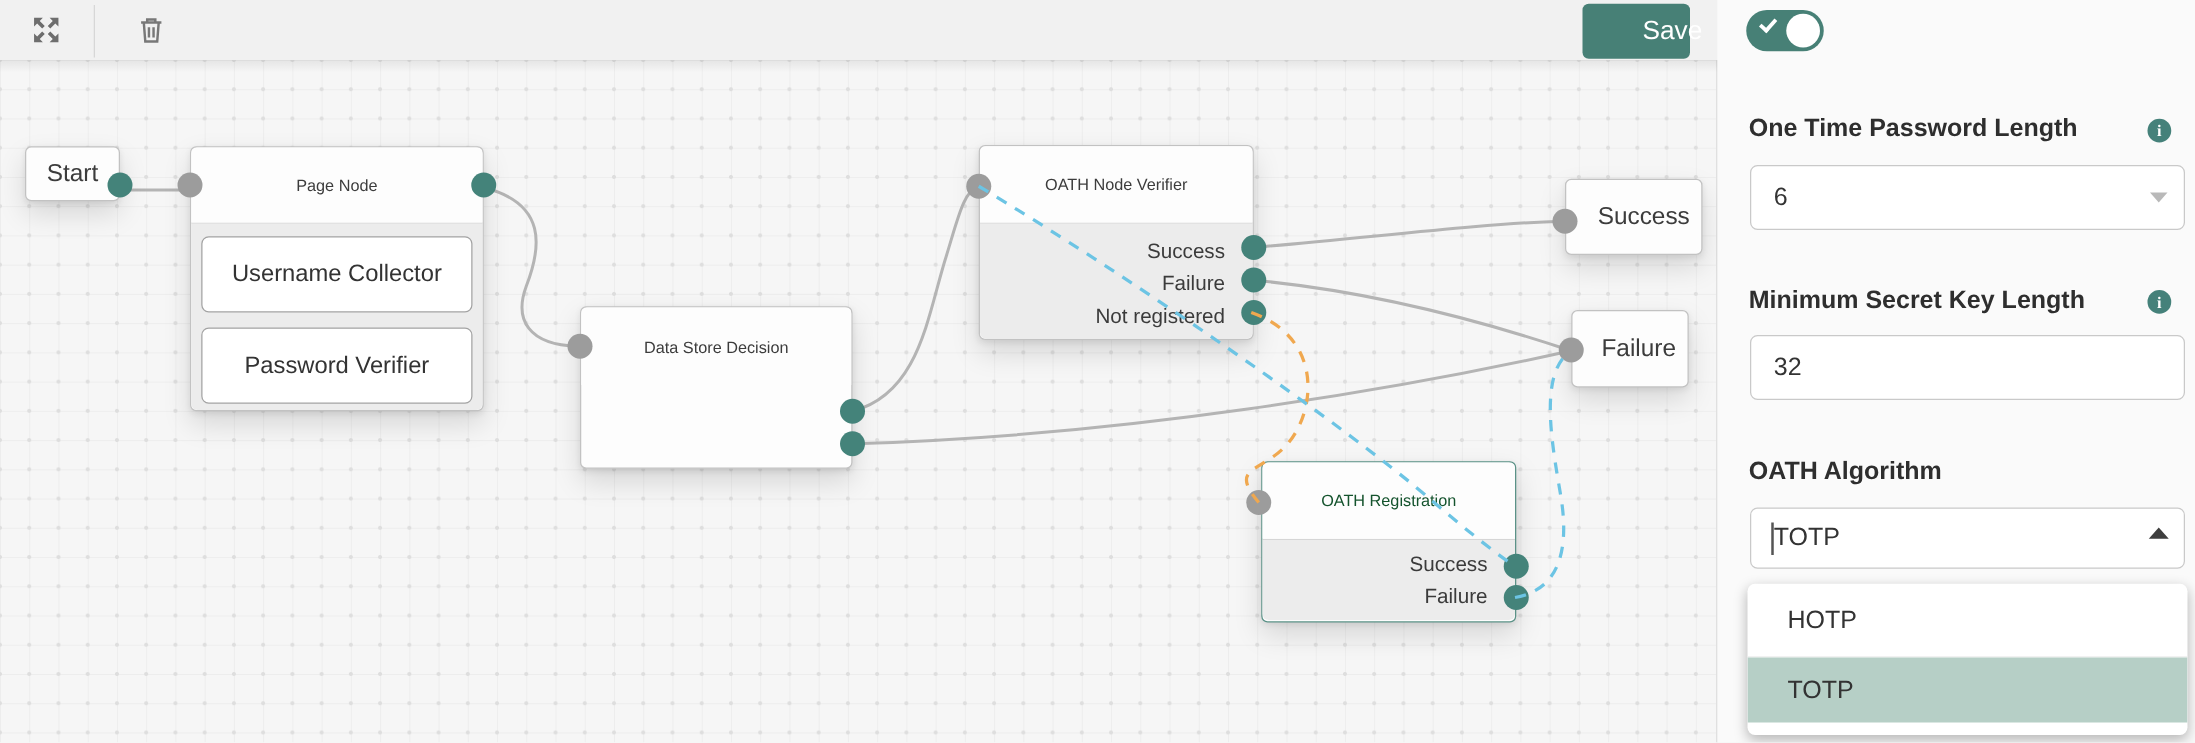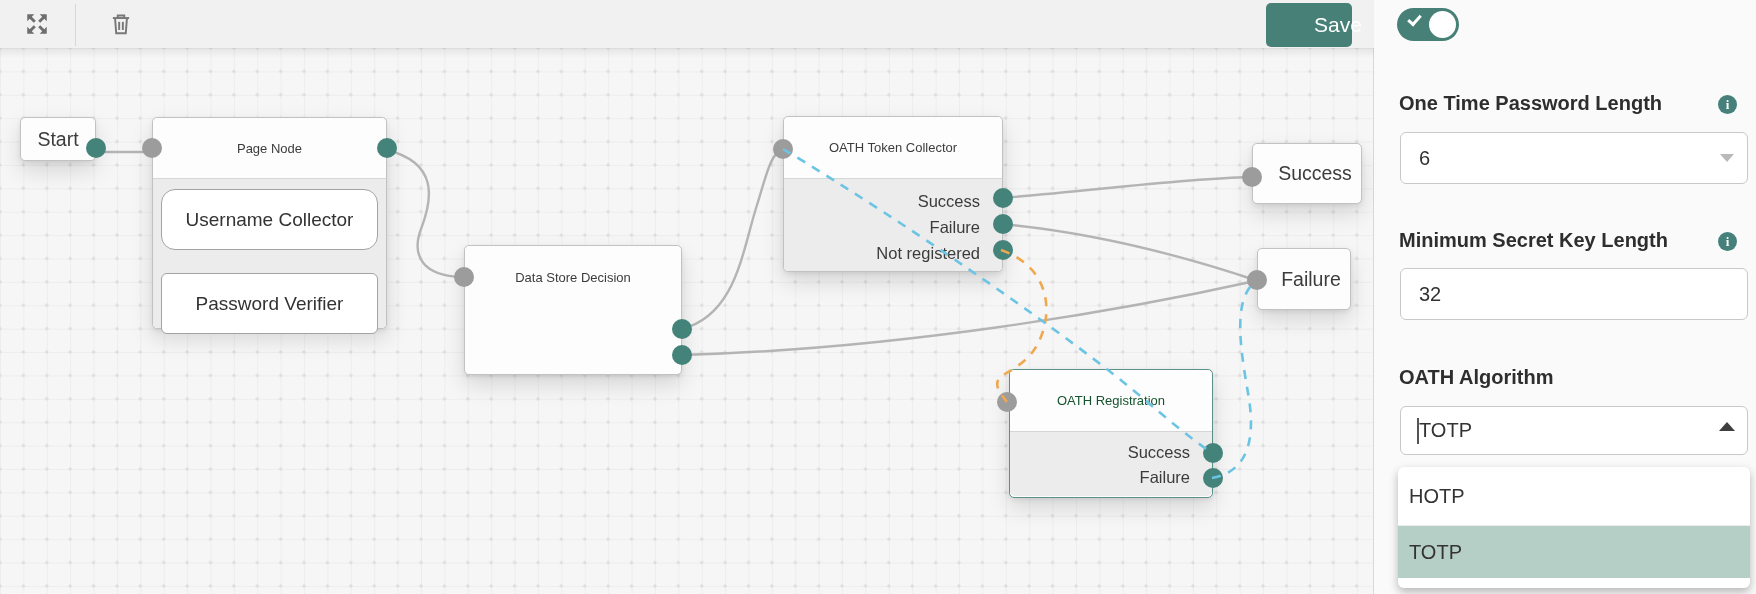--- a/index.html
+++ b/index.html
@@ -81,21 +81,21 @@
     border-left:7px solid transparent; border-right:7px solid transparent;
     border-top:8px solid #b9b9b9; pointer-events:none; }
   .caret-up { position:absolute; width:0; height:0;
     border-left:8px solid transparent; border-right:8px solid transparent;
     border-bottom:9px solid #3e3e3e; pointer-events:none; }
   .text-caret { position:absolute; width:1.5px; height:26px; background:#555; pointer-events:none; }
 
   .dropdown { position:absolute; left:24px; top:467px; width:352px; height:121px;
     background:#fff; border-radius:6px;
     box-shadow:0 4px 10px rgba(0,0,0,0.28); overflow:hidden; z-index:8; }
-  .dd-row { height:59px; display:flex; align-items:center; padding-left:11px;
+  .dd-row { height:59px; display:flex; align-items:center; padding-left:32px;
     font-size:20px; color:#333; cursor:pointer; border-bottom:1px solid #ededed; }
   .dd-row.selected { background:#b6cfc6; height:52px; border-bottom:none; }
 </style>
 </head>
 <body>
 
 <div class="app">
 
   <div class="toolbar">
     <div class="tb-icon" style="left:23px;">
@@ -133,36 +133,36 @@
     </svg>
 
     <div class="node terminal" style="left:20px; top:69px; width:76px; height:44px;">
       <span>Start</span>
     </div>
     <div class="port teal" style="left:86px; top:90px;"></div>
 
     <div class="node" style="left:152px; top:69px; width:235px; height:212px;">
       <div class="hdr" style="height:60px;">Page Node</div>
       <div class="bdy" style="height:150px; padding:10px 8px 0 8px;">
-        <div class="subnode" style="height:61px; margin-bottom:23px;border-radius:14px;">Username Collector</div>
+        <div class="subnode" style="height:61px; margin-bottom:12px;">Username Collector</div>
         <div class="subnode" style="height:61px;">Password Verifier</div>
       </div>
     </div>
     <div class="port gray" style="left:142px; top:90px;"></div>
     <div class="port teal" style="left:377px; top:90px;"></div>
 
     <div class="node" style="left:464px; top:197px; width:218px; height:130px;">
       <div class="hdr" style="height:62px;">Data Store Decision</div>
     </div>
     <div class="port gray" style="left:454px; top:219px;"></div>
     <div class="port teal" style="left:672px; top:271px;"></div>
     <div class="port teal" style="left:672px; top:297px;"></div>
 
     <div class="node" style="left:783px; top:68px; width:220px; height:156px;">
-      <div class="hdr" style="height:61px;">OATH Token Collector</div>
+      <div class="hdr" style="height:61px;">OATH Node Verifier</div>
       <div class="bdy" style="height:93px; padding-top:9px;">
         <div class="outcome">Success</div>
         <div class="outcome">Failure</div>
         <div class="outcome">Not registered</div>
       </div>
     </div>
     <div class="port gray" style="left:773px; top:91px;"></div>
     <div class="port teal" style="left:993px; top:140px;"></div>
     <div class="port teal" style="left:993px; top:166px;"></div>
     <div class="port teal" style="left:993px; top:192px;"></div>

